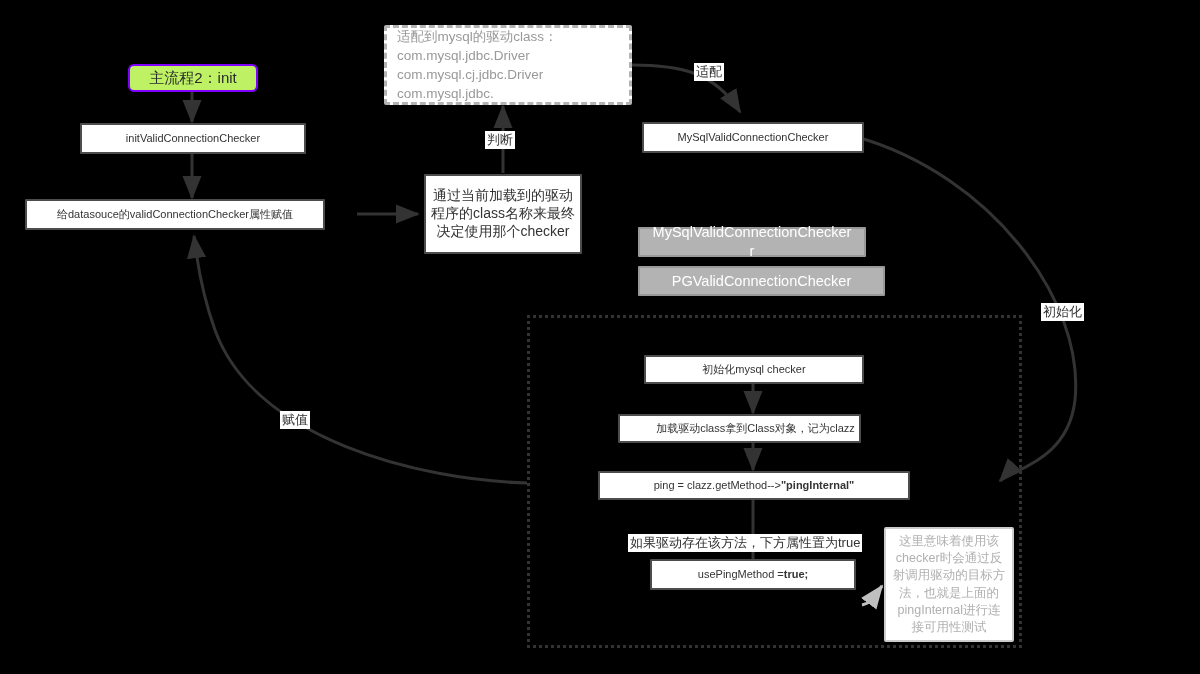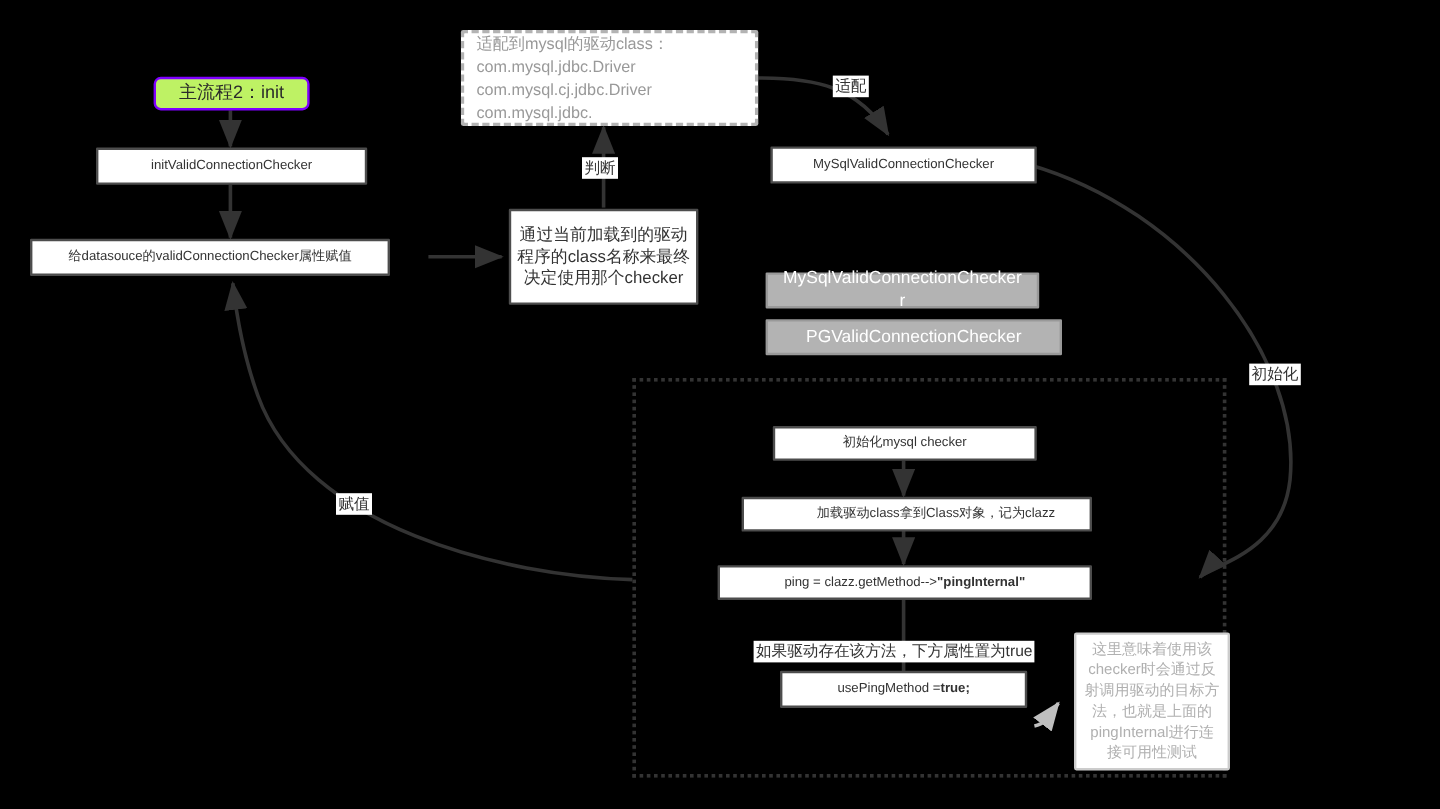--- a/index.html
+++ b/index.html
@@ -161,31 +161,31 @@
   <div class="node box-white" style="left:642px; top:122px; width:222px; height:31px;">MySqlValidConnectionChecker</div>
 
 
   <div class="node box-grey" style="left:638px; top:227px; width:228px; height:30px; overflow:visible;">MySqlValidConnectionChecker
 r</div>
 
   <div class="node box-grey" style="left:638px; top:266px; width:247px; height:30px;">PGValidConnectionChecker</div>
 
   <div class="node box-white" style="left:644px; top:355px; width:220px; height:29px;">初始化mysql checker</div>
 
-  <div class="node box-white" style="left:618px; top:414px; width:292px; height:29px;padding-left:32px;">加载驱动class拿到Class对象，记为clazz</div>
+  <div class="node box-white" style="left:618px; top:414px; width:243px; height:29px;padding-left:32px;">加载驱动class拿到Class对象，记为clazz</div>
 
   <div class="node box-white" style="left:598px; top:471px; width:312px; height:29px;">
     <span>ping = clazz.getMethod--&gt;</span><span class="bold">"pingInternal"</span>
   </div>
 
   <div class="node box-white" style="left:650px; top:559px; width:206px; height:31px;">
     <span>usePingMethod = </span><span class="bold">true;</span>
   </div>
 
-  <div class="node box-note-center" style="left:884px; top:527px; width:130px; height:115px;margin-left:11px;">这里意味着使用该
+  <div class="node box-note-center" style="left:884px; top:527px; width:130px; height:115px;">这里意味着使用该
 checker时会通过反
 射调用驱动的目标方
 法，也就是上面的
 pingInternal进行连
 接可用性测试</div>
 
   <div class="edge-label" style="left:694px; top:63px;">适配</div>
 
   <div class="edge-label" style="left:485px; top:131px;">判断</div>
 

